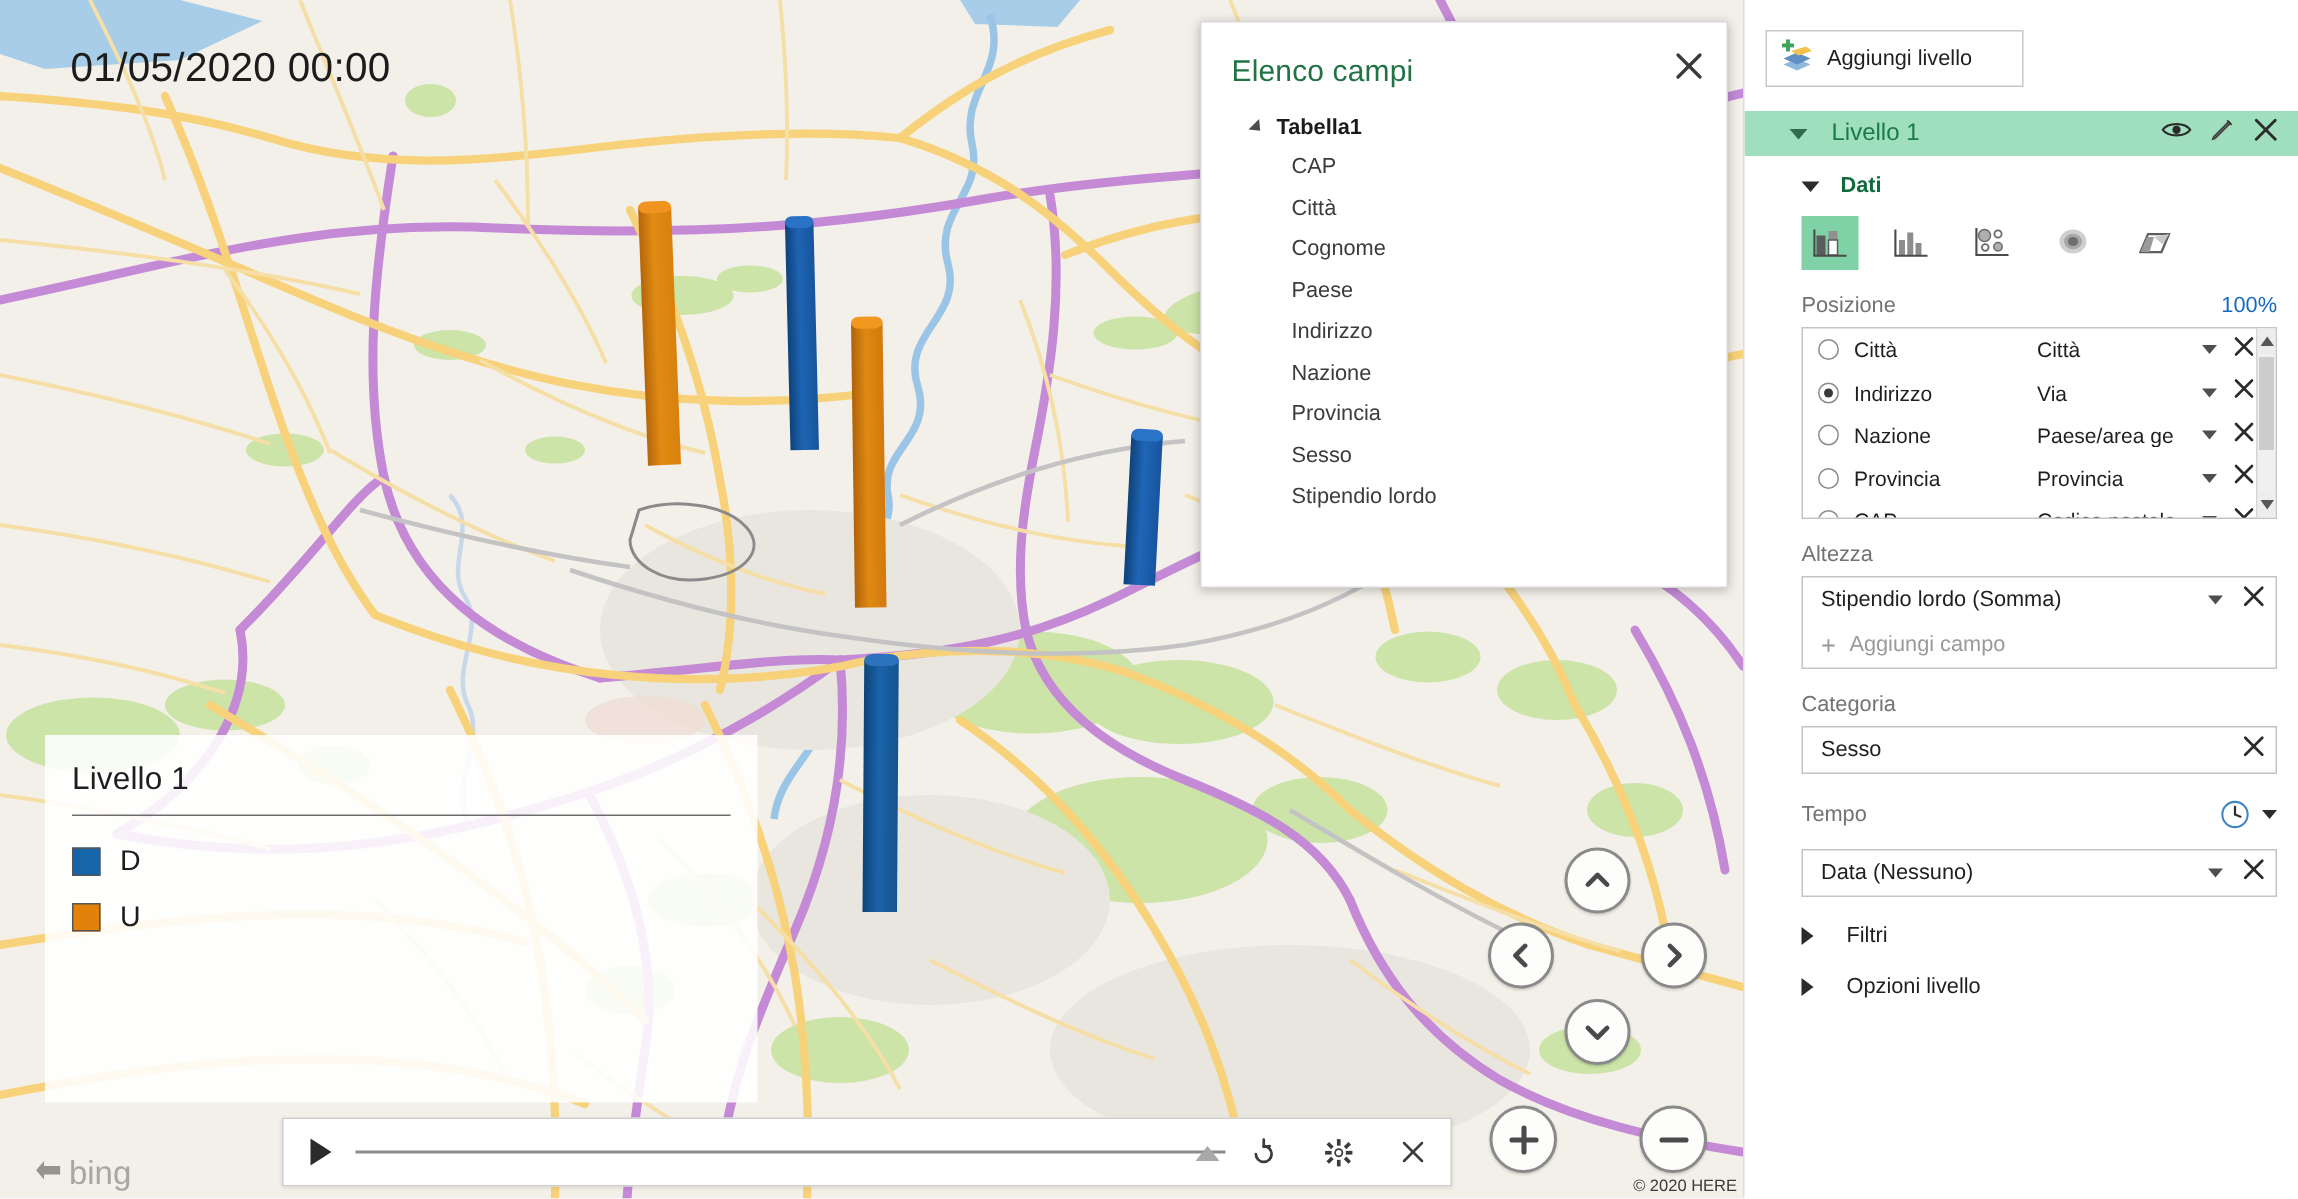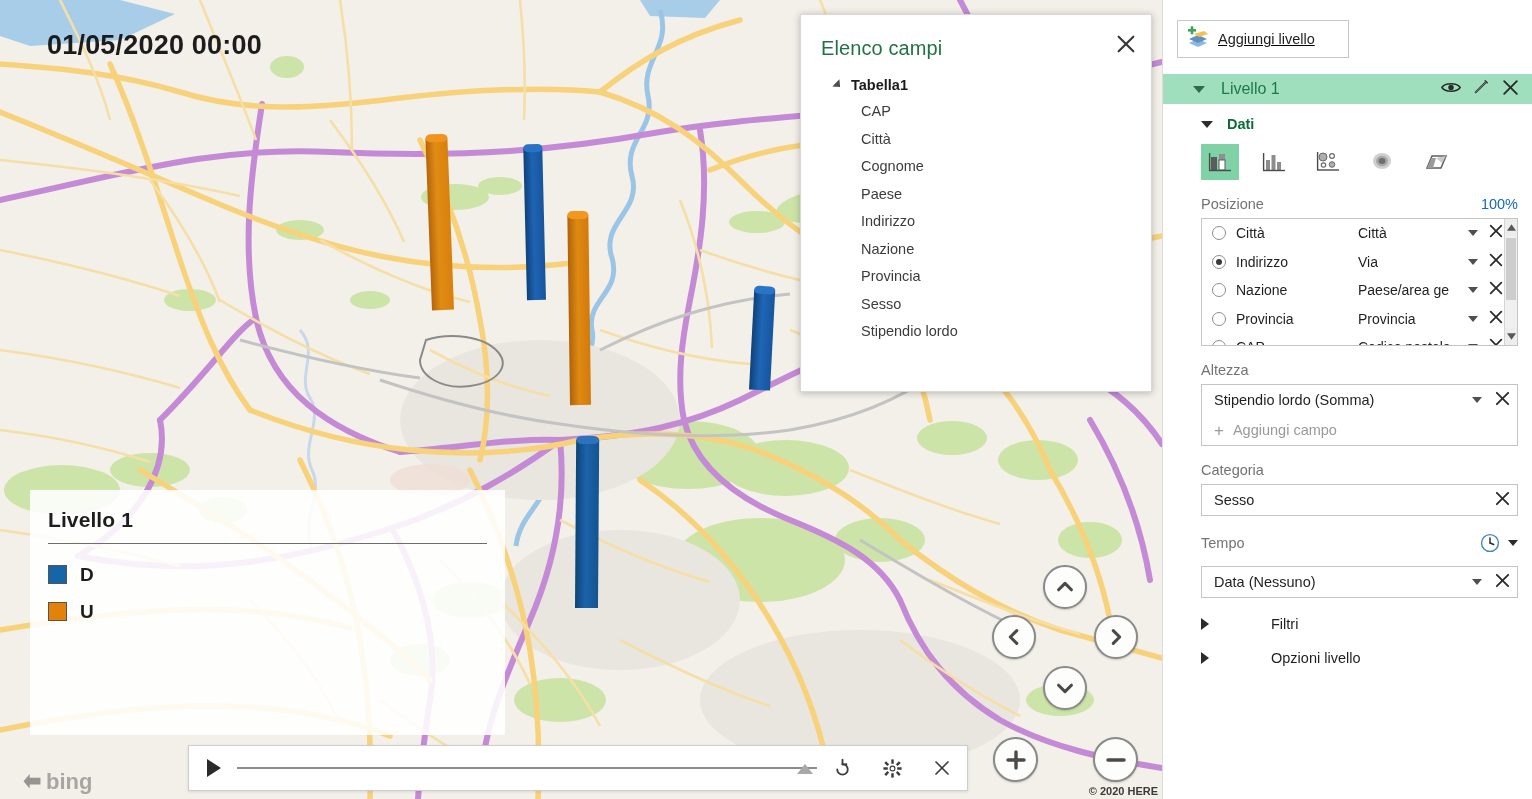--- a/index.html
+++ b/index.html
@@ -10,21 +10,20 @@
     background: #ffffff;
   }
   #app { position: relative; width: 1532px; height: 799px; }
 
   
   #map-area {
     position: absolute; left: 0; top: 0;
     width: 1162px; height: 799px;
     overflow: hidden;
     background: #f3f0e9;
-    font-weight: bold;
   }
   #map-canvas { position: absolute; left: 0; top: 0; width: 1162px; height: 799px; }
 
   .datetime-label {
     position: absolute; left: 47px; top: 30px;
     font-size: 27px; color: #1c1c1c; letter-spacing: .2px;
     font-family: "Liberation Sans", sans-serif;
     white-space: nowrap;
   }
 
@@ -141,21 +140,21 @@
   #sidebar {
     position: absolute; left: 1162px; top: 0;
     width: 370px; height: 799px;
     background: #ffffff;
     border-left: 1px solid #dcdcdc;
     overflow: hidden;
   }
   #add-layer-btn {
     margin: 20px 0 0 14px; width: 172px; height: 38px;
     border: 1px solid #c7c7c7; background: #ffffff;
-    display: flex; align-items: center; cursor: pointer; text-decoration: underline;
+    display: flex; align-items: center; cursor: pointer;
   }
   #add-layer-btn .ali-icon { width: 40px; display: flex; justify-content: center; }
   #add-layer-btn .ali-text { font-size: 14.5px; color: #1f1f1f; }
 
   #layer-header {
     margin-top: 16px; height: 30px; background: #9fdfbd;
     display: flex; align-items: center; padding: 0 12px 0 0;
   }
   #layer-header .lh-caret {
     width: 0; height: 0; margin: 0 16px 0 30px;
@@ -256,21 +255,21 @@
     border-left: 5px solid transparent; border-right: 5px solid transparent;
     border-top: 6px solid #2b2b2b;
   }
 
   .collapse-row { display: flex; align-items: center; margin: 18px 0 0 38px; cursor: pointer; }
   .collapse-row .cr-tri {
     width: 0; height: 0; margin-right: 22px;
     border-top: 6px solid transparent; border-bottom: 6px solid transparent;
     border-left: 8px solid #2b2b2b;
   }
-  .collapse-row .cr-label { font-size: 14.5px; color: #1f1f1f; margin-left: 40px; }
+  .collapse-row .cr-label { font-size: 14.5px; color: #1f1f1f; }
 </style>
 </head>
 <body>
 
 <div id="app">
 
   <div id="map-area">
     <svg id="map-canvas" viewBox="0 0 1162 799" preserveAspectRatio="none">
       <defs>
         <linearGradient id="legfade" x1="0" y1="0" x2="0" y2="1">

